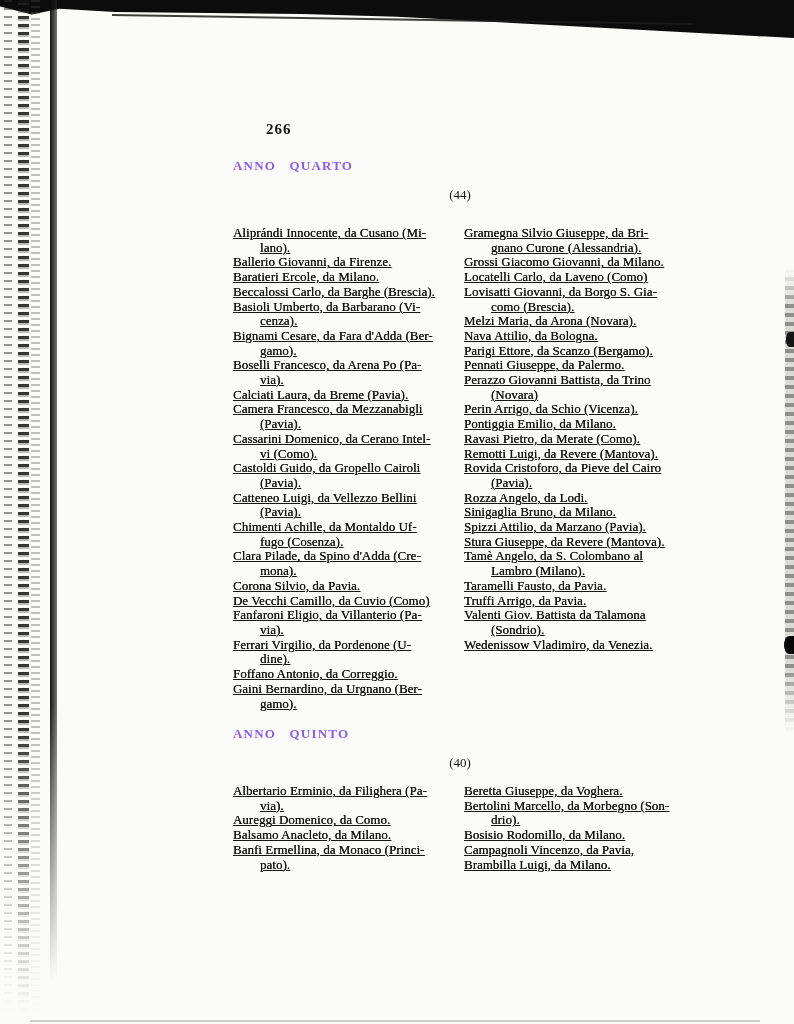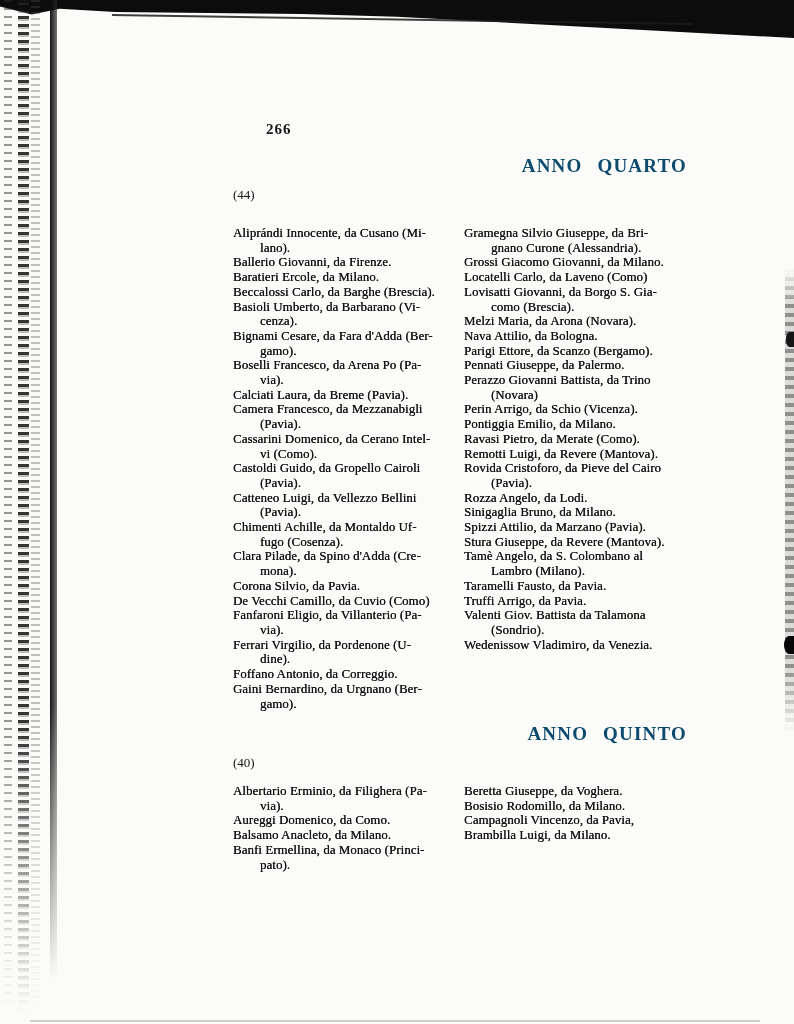--- a/index.html
+++ b/index.html
@@ -48,26 +48,26 @@
   
   .content { position: absolute; z-index: 2; }
   .page-number {
     left: 266px; top: 121px;
     font-size: 15px; font-weight: bold; letter-spacing: 1px;
   }
   .sec { left: 233px; width: 454px; }
   .sec-0 { top: 158px; }
   .sec-1 { top: 726px; }
   .sec-title {
-    margin: 0; text-align: right;
-    font-size: 19px; font-weight: bold; line-height: 16px;
-    letter-spacing: 1.2px; word-spacing: 9px; color: #0c4a6e;
+    margin: 0; text-align: left;
+    font-size: 13px; font-weight: bold; line-height: 16px;
+    letter-spacing: 1.2px; word-spacing: 9px; color: #8b5cf6;
   }
-  .sec-count { font-size: 13px; line-height: 15px; margin-top: 13px; }
-  .cols { display: flex; justify-content: space-between; margin-top: 24px; }
+  .sec-count { text-align: center; font-size: 13px; line-height: 15px; margin-top: 13px; }
+  .cols { display: flex; justify-content: space-between; margin-top: 24px; text-decoration: underline; }
   .sec-1 .cols { margin-top: 14px; }
   .col { width: 223px; }
   .entry {
     margin: 0;
     font-size: 12.8px; line-height: 14.7px;
     white-space: pre-line;
     padding-left: 27px; text-indent: -27px;
     letter-spacing: 0.1px;
     text-shadow: 0.25px 0 0 currentColor;
   }
@@ -172,18 +172,20 @@
     <p class="entry">Albertario Erminio, da Filighera (Pa-
 via).</p>
         <p class="entry">Aureggi Domenico, da Como.</p>
         <p class="entry">Balsamo Anacleto, da Milano.</p>
         <p class="entry">Banfi Ermellina, da Monaco (Princi-
 pato).</p>
       </div>
     <div class="col">
 
     <p class="entry">Beretta Giuseppe, da Voghera.</p>
+        <p class="entry">Bertolini Marcello, da Morbegno (Son-
+drio).</p>
         <p class="entry">Bosisio Rodomillo, da Milano.</p>
         <p class="entry">Campagnoli Vincenzo, da Pavia,</p>
         <p class="entry">Brambilla Luigi, da Milano.</p>
       </div>
   </div>
 </section>
 
 </body></html>

